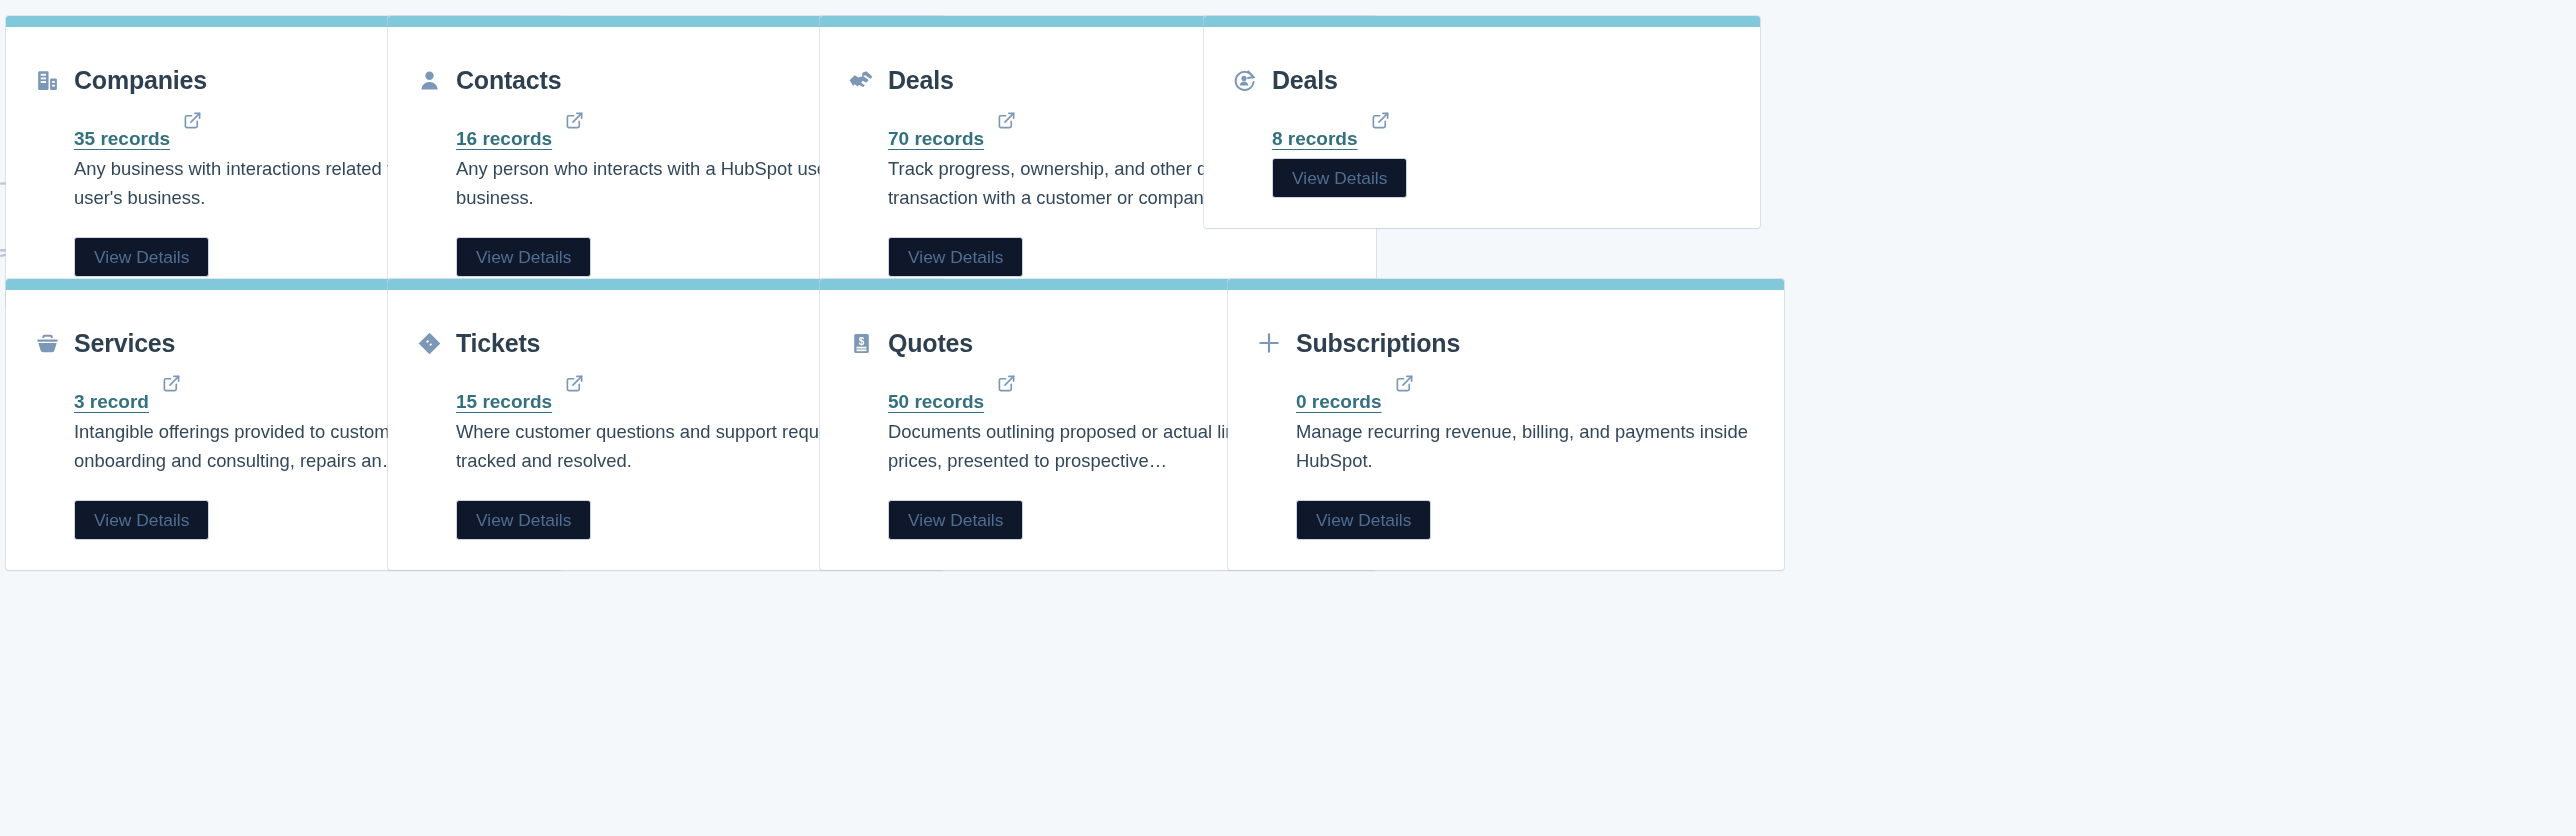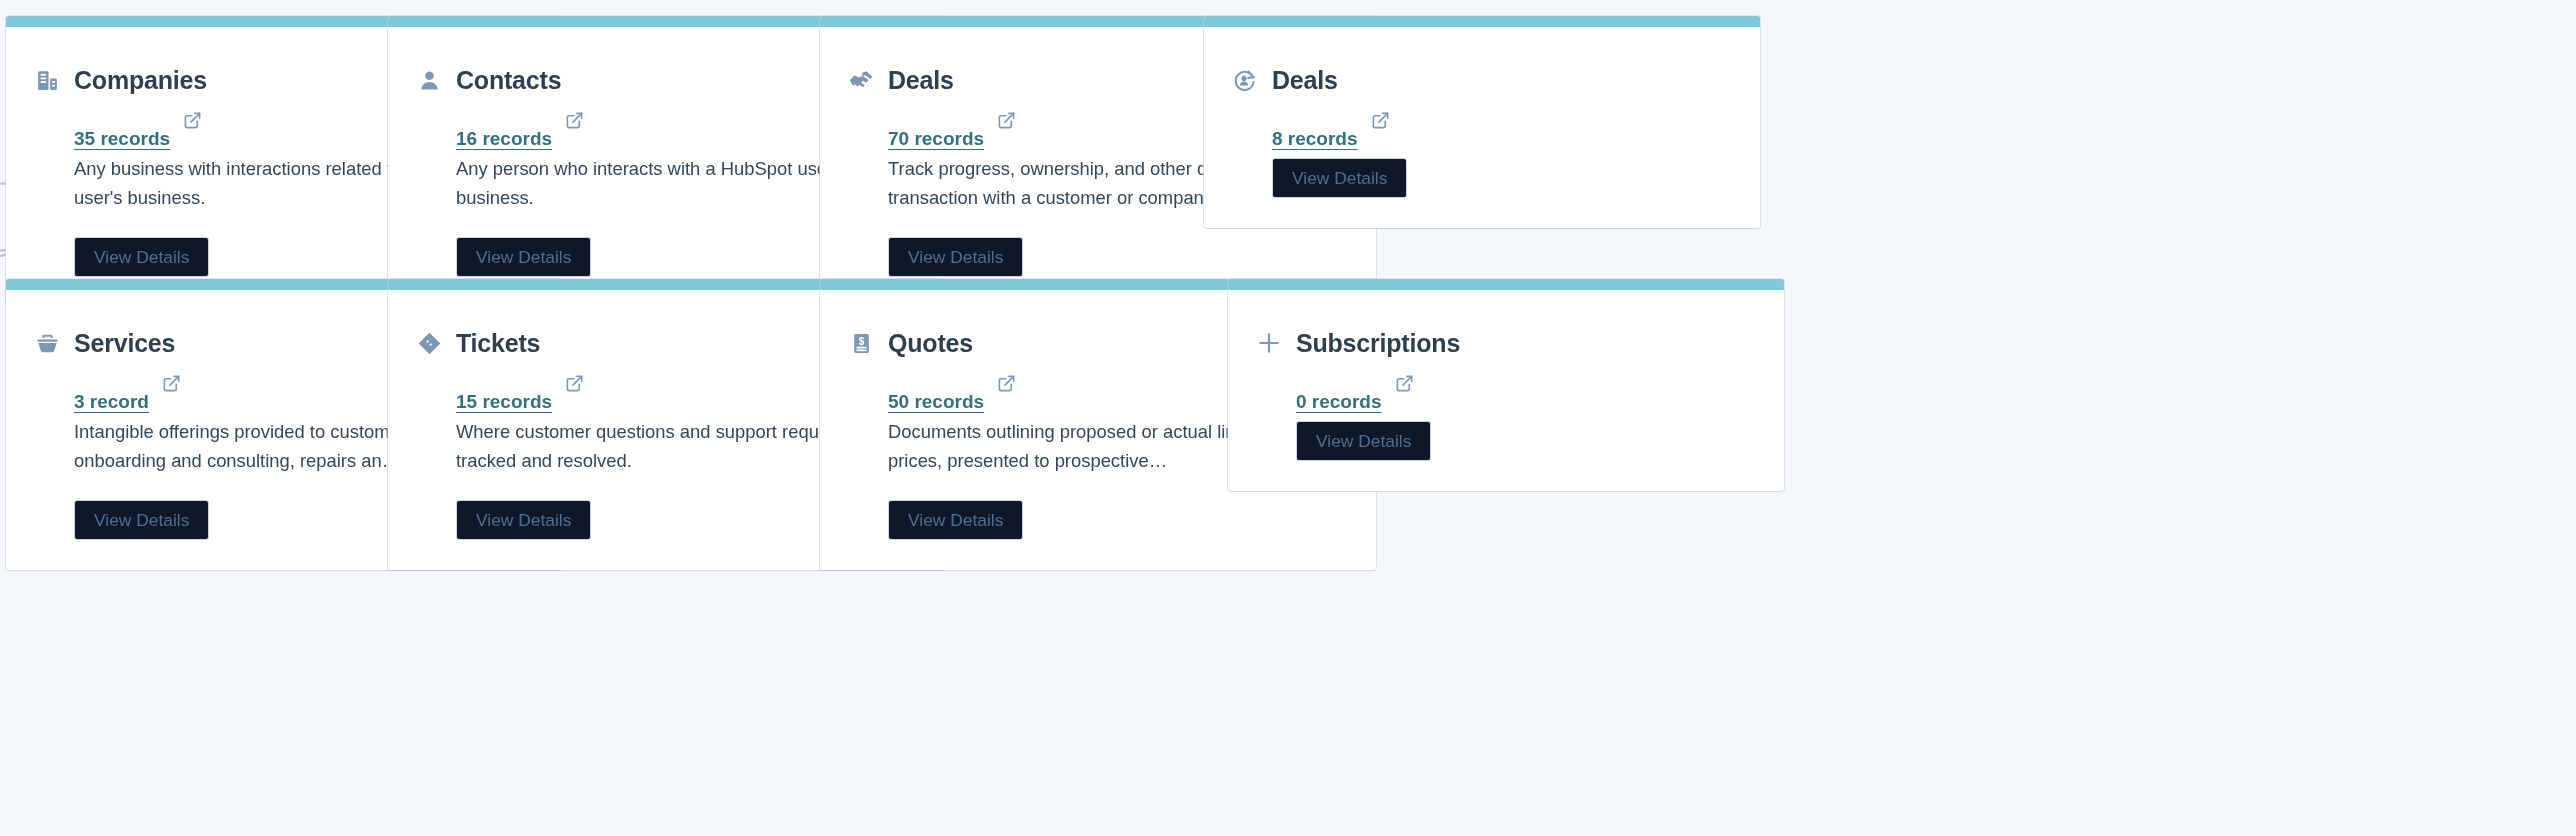--- a/index.html
+++ b/index.html
@@ -399,19 +399,20 @@
         <div class="record-row">
           <a class="record-link">0 records</a>
           <span class="external-icon">
             <svg width="19" height="19" viewBox="0 0 24 24" fill="none" stroke="currentColor" stroke-width="2.1" stroke-linecap="round" stroke-linejoin="round">
               <path d="M18 13v6a2 2 0 0 1-2 2H5a2 2 0 0 1-2-2V8a2 2 0 0 1 2-2h6"></path>
               <polyline points="15 3 21 3 21 9"></polyline>
               <line x1="10" y1="14" x2="21" y2="3"></line>
             </svg>
           </span>
         </div>
+        <div class="card-desc">Manage recurring revenue, billing, and payments inside HubSpot.</div>
         <button class="view-btn">View Details</button>
       </div>
     </div>
 
   </div>
 </div>
 
 
 </body></html>

